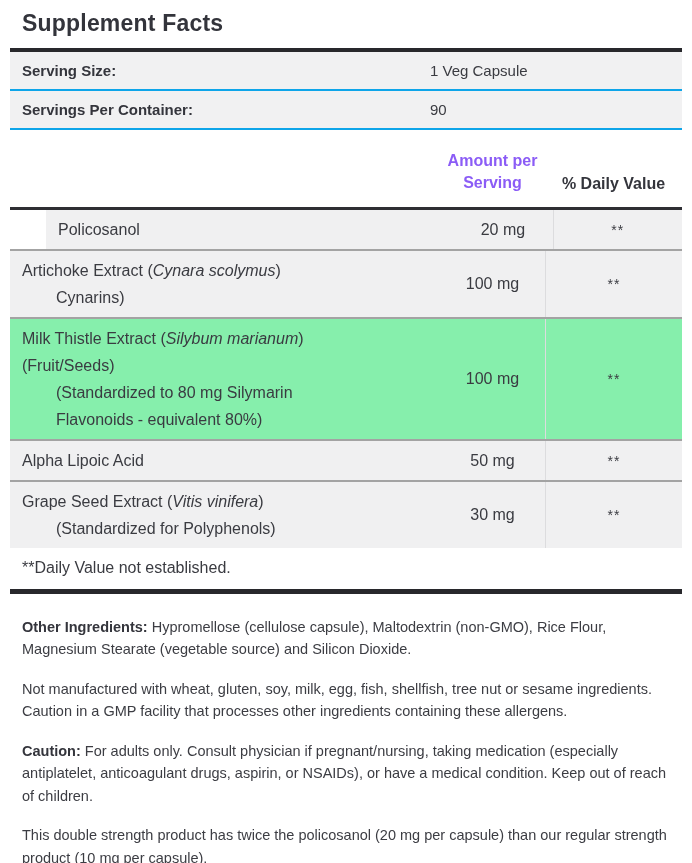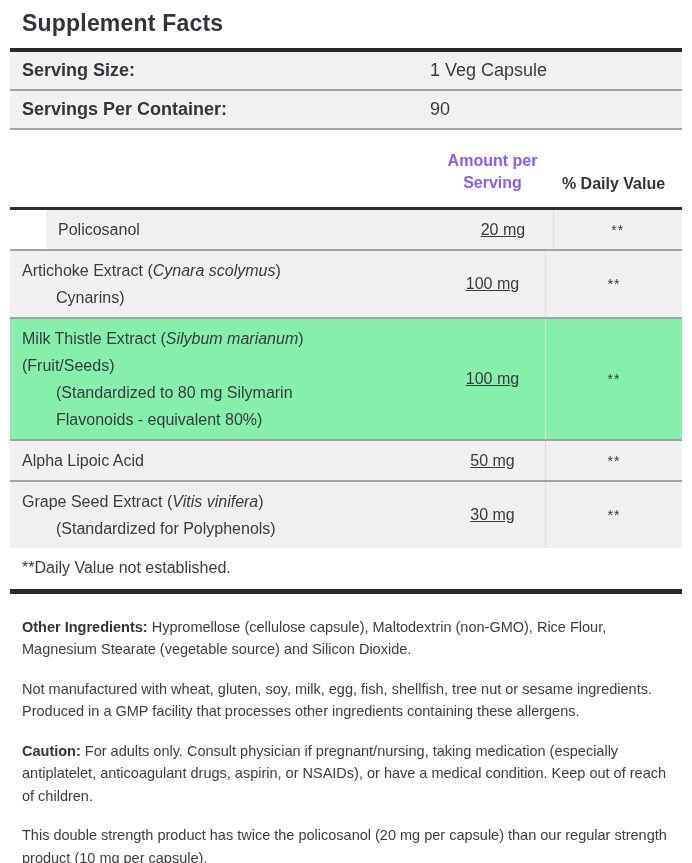--- a/index.html
+++ b/index.html
@@ -18,23 +18,23 @@
     letter-spacing: 0.2px;
     margin: 2px 12px 11px 12px;
   }
   .thick-bar { height: 4px; background: #28282c; }
   .thick-bar.bottom { height: 5px; }
 
   
   .serving-row {
     display: flex;
     background: #f1f1f2;
-    border-bottom: 2px solid #a3a3a3;
+    border-bottom: 2px solid #0ea5e9;
     padding: 9px 12px;
-    font-size: 18px;
+    font-size: 15px;
     line-height: 19px;
     align-items: center;
   }
   .serving-row .s-label { flex: 1; font-weight: bold; color: #34353c; }
   .serving-row .s-value { width: 240px; text-align: left; color: #3a3b41; }
 
   
   .table-header {
     display: flex;
     padding: 20px 0 13px 0;
@@ -78,21 +78,20 @@
     flex-direction: column;
     justify-content: center;
   }
   .name-line.indent { padding-left: 34px; }
   .ing-row .amount-cell {
     width: 105px;
     display: flex;
     align-items: center;
     justify-content: center;
     color: #3a3b41;
-    text-decoration: underline;
   }
   .ing-row .dv-cell {
     width: 137px;
     display: flex;
     align-items: center;
     justify-content: center;
     border-left: 1px solid #dcdcde;
     color: #3a3b41;
     font-size: 14px;
     letter-spacing: 1px;
@@ -183,18 +182,18 @@
         <div class="cell dv-cell">**</div>
       </div>
     </div>
 
   <div class="footnote-row">**Daily Value not established.</div>
 
   <div class="thick-bar bottom"></div>
 
   <div class="notes">
     <p><b>Other Ingredients:</b> <span>Hypromellose (cellulose capsule), Maltodextrin (non-GMO), Rice Flour, Magnesium Stearate (vegetable source) and Silicon Dioxide.</span></p>
-    <p>Not manufactured with wheat, gluten, soy, milk, egg, fish, shellfish, tree nut or sesame ingredients. Produced in a GMP facility that processes other ingredients containing these allergens.</p>
+    <p>Not manufactured with wheat, gluten, soy, milk, egg, fish, shellfish, tree nut or sesame ingredients. Caution in a GMP facility that processes other ingredients containing these allergens.</p>
     <p><b>Caution:</b> <span>For adults only. Consult physician if pregnant/nursing, taking medication (especially antiplatelet, anticoagulant drugs, aspirin, or NSAIDs), or have a medical condition. Keep out of reach of children.</span></p>
     <p>This double strength product has twice the policosanol (20 mg per capsule) than our regular strength product (10 mg per capsule).</p>
   </div>
 
 </div>
 
 </body></html>

